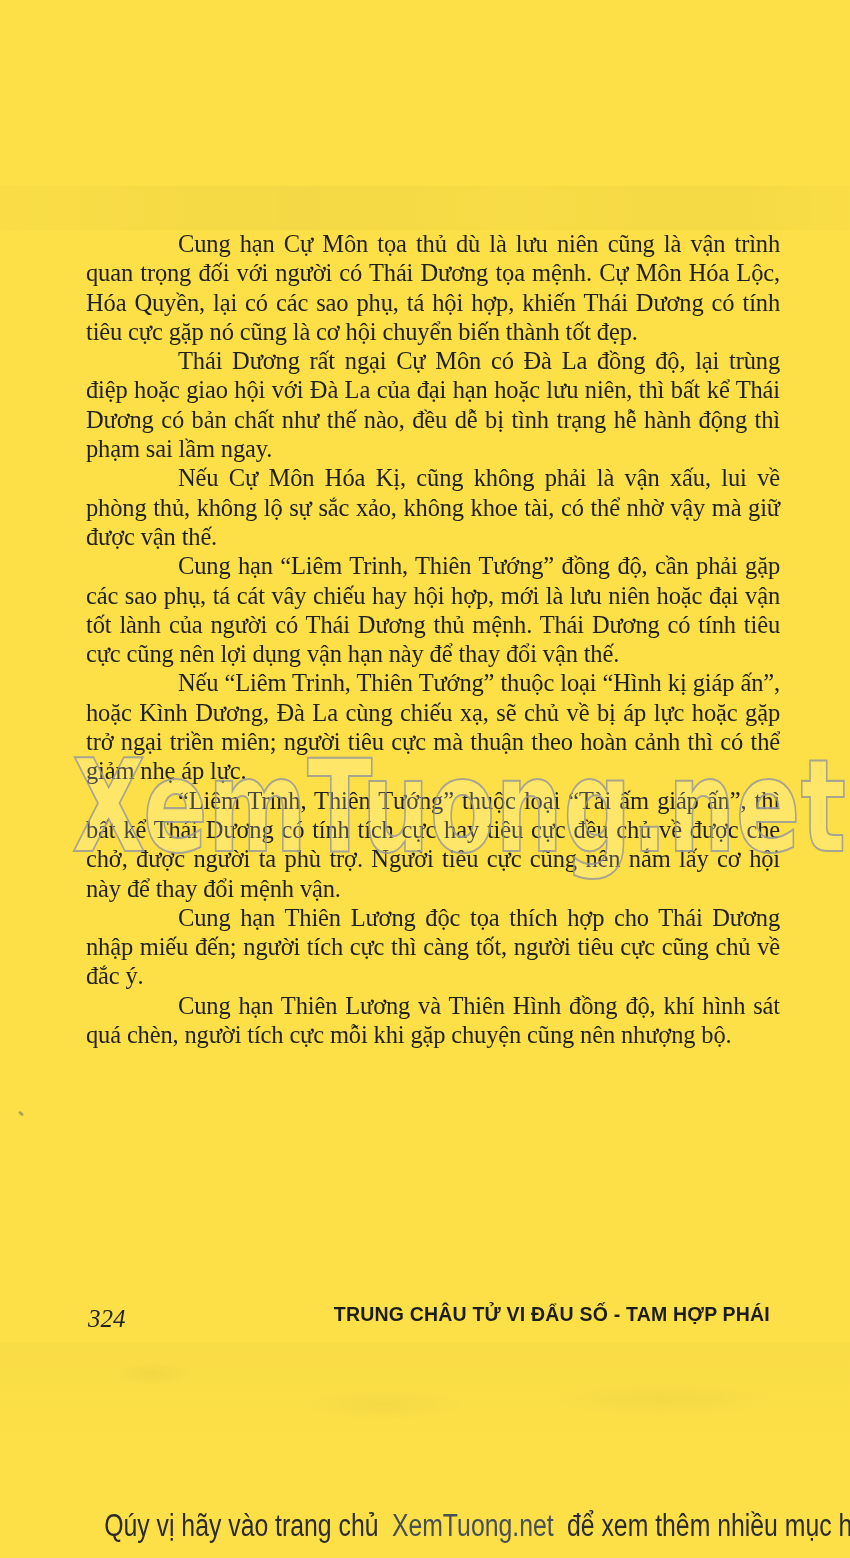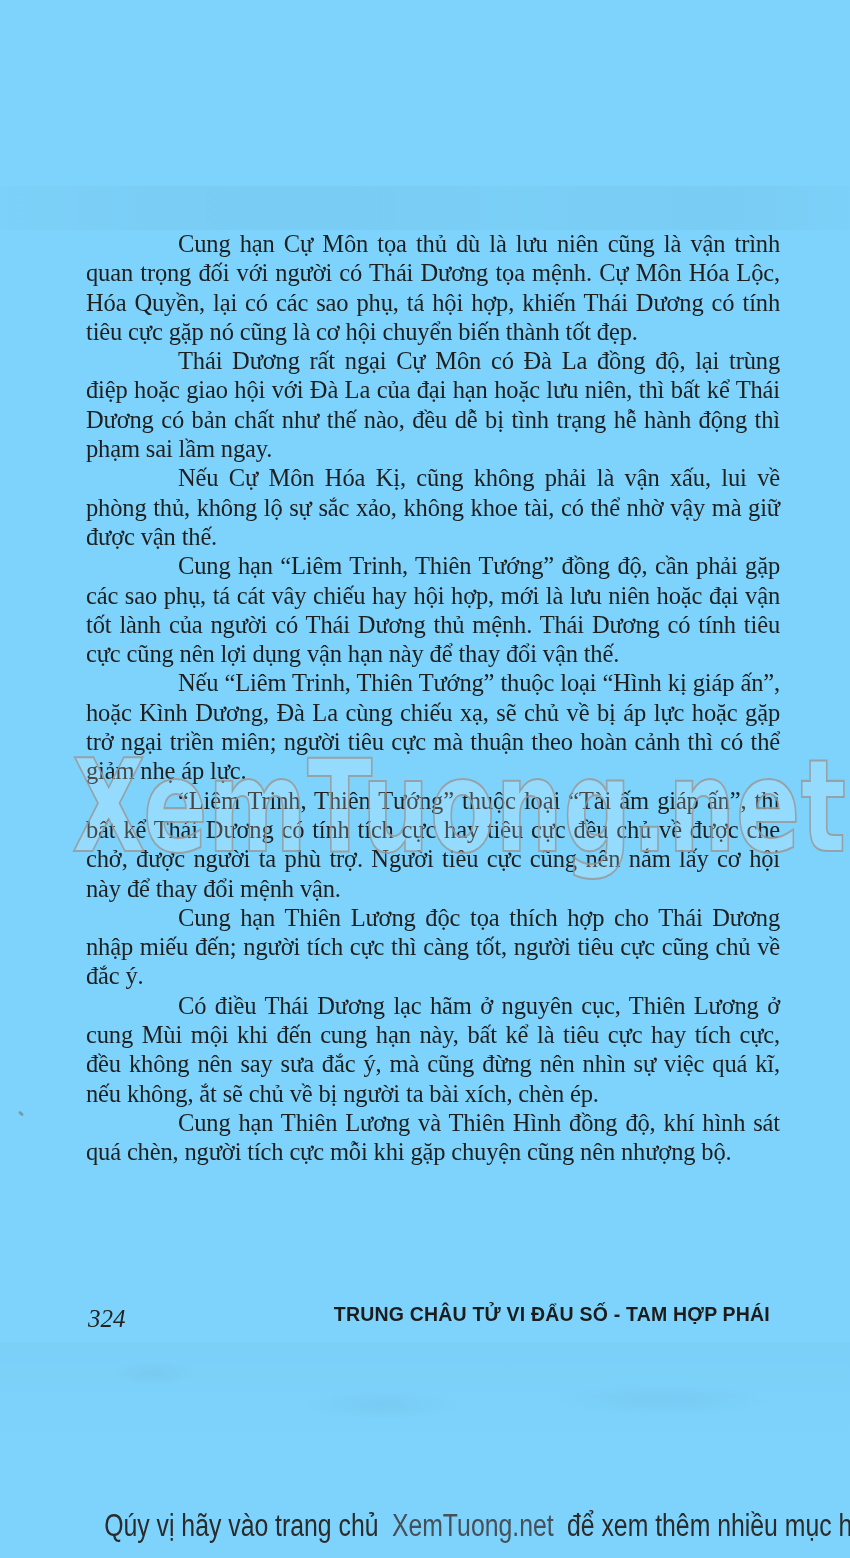--- a/index.html
+++ b/index.html
@@ -3,21 +3,21 @@
 <meta charset="utf-8">
 <style>
   html, body { margin: 0; padding: 0; }
   body {
     width: 850px; height: 1558px;
     background: #ffffff;
     position: relative;
     overflow: hidden;
     font-family: "Liberation Serif", serif;
   }
-  .scan-page { position: absolute; inset: 0; background: #7dd3fc; }
+  .scan-page { position: absolute; inset: 0; background: #fde047; }
 
   
   .noise-band { position: absolute; left: 0; right: 0; pointer-events: none; }
   .noise-top {
     top: 186px; height: 44px;
     background: linear-gradient(90deg, rgba(0,0,0,0.012), rgba(0,0,0,0.035) 35%, rgba(0,0,0,0.018) 60%, rgba(0,0,0,0.03) 85%, rgba(0,0,0,0.01));
   }
   .noise-bottom {
     top: 1342px; height: 105px;
     background:
@@ -99,21 +99,20 @@
   <div class="speck"></div>
 
   <div class="page-body">
     <p>Cung hạn Cự Môn tọa thủ dù là lưu niên cũng là vận trình quan trọng đối với người có Thái Dương tọa mệnh. Cự Môn Hóa Lộc, Hóa Quyền, lại có các sao phụ, tá hội hợp, khiến Thái Dương có tính tiêu cực gặp nó cũng là cơ hội chuyển biến thành tốt đẹp.</p>
     <p>Thái Dương rất ngại Cự Môn có Đà La đồng độ, lại trùng điệp hoặc giao hội với Đà La của đại hạn hoặc lưu niên, thì bất kể Thái Dương có bản chất như thế nào, đều dễ bị tình trạng hễ hành động thì phạm sai lầm ngay.</p>
     <p>Nếu Cự Môn Hóa Kị, cũng không phải là vận xấu, lui về phòng thủ, không lộ sự sắc xảo, không khoe tài, có thể nhờ vậy mà giữ được vận thế.</p>
     <p>Cung hạn “Liêm Trinh, Thiên Tướng” đồng độ, cần phải gặp các sao phụ, tá cát vây chiếu hay hội hợp, mới là lưu niên hoặc đại vận tốt lành của người có Thái Dương thủ mệnh. Thái Dương có tính tiêu cực cũng nên lợi dụng vận hạn này để thay đổi vận thế.</p>
     <p>Nếu “Liêm Trinh, Thiên Tướng” thuộc loại “Hình kị giáp ấn”, hoặc Kình Dương, Đà La cùng chiếu xạ, sẽ chủ về bị áp lực hoặc gặp trở ngại triền miên; người tiêu cực mà thuận theo hoàn cảnh thì có thể giảm nhẹ áp lực.</p>
     <p>“Liêm Trinh, Thiên Tướng” thuộc loại “Tài ấm giáp ấn”, thì bất kể Thái Dương có tính tích cực hay tiêu cực đều chủ về được che chở, được người ta phù trợ. Người tiêu cực cũng nên nắm lấy cơ hội này để thay đổi mệnh vận.</p>
     <p>Cung hạn Thiên Lương độc tọa thích hợp cho Thái Dương nhập miếu đến; người tích cực thì càng tốt, người tiêu cực cũng chủ về đắc ý.</p>
-    <p>Có điều Thái Dương lạc hãm ở nguyên cục, Thiên Lương ở cung Mùi mội khi đến cung hạn này, bất kể là tiêu cực hay tích cực, đều không nên say sưa đắc ý, mà cũng đừng nên nhìn sự việc quá kĩ, nếu không, ắt sẽ chủ về bị người ta bài xích, chèn ép.</p>
     <p>Cung hạn Thiên Lương và Thiên Hình đồng độ, khí hình sát quá chèn, người tích cực mỗi khi gặp chuyện cũng nên nhượng bộ.</p>
   </div>
 
   <div class="watermark">
     <svg viewBox="0 0 778 158" preserveAspectRatio="none" aria-hidden="true">
       <text x="0" y="118" font-size="128" textLength="774" lengthAdjust="spacingAndGlyphs" stroke="#9a9a9a">XemTuong.net</text>
     </svg>
   </div>
 
   <div class="page-number">324</div>

